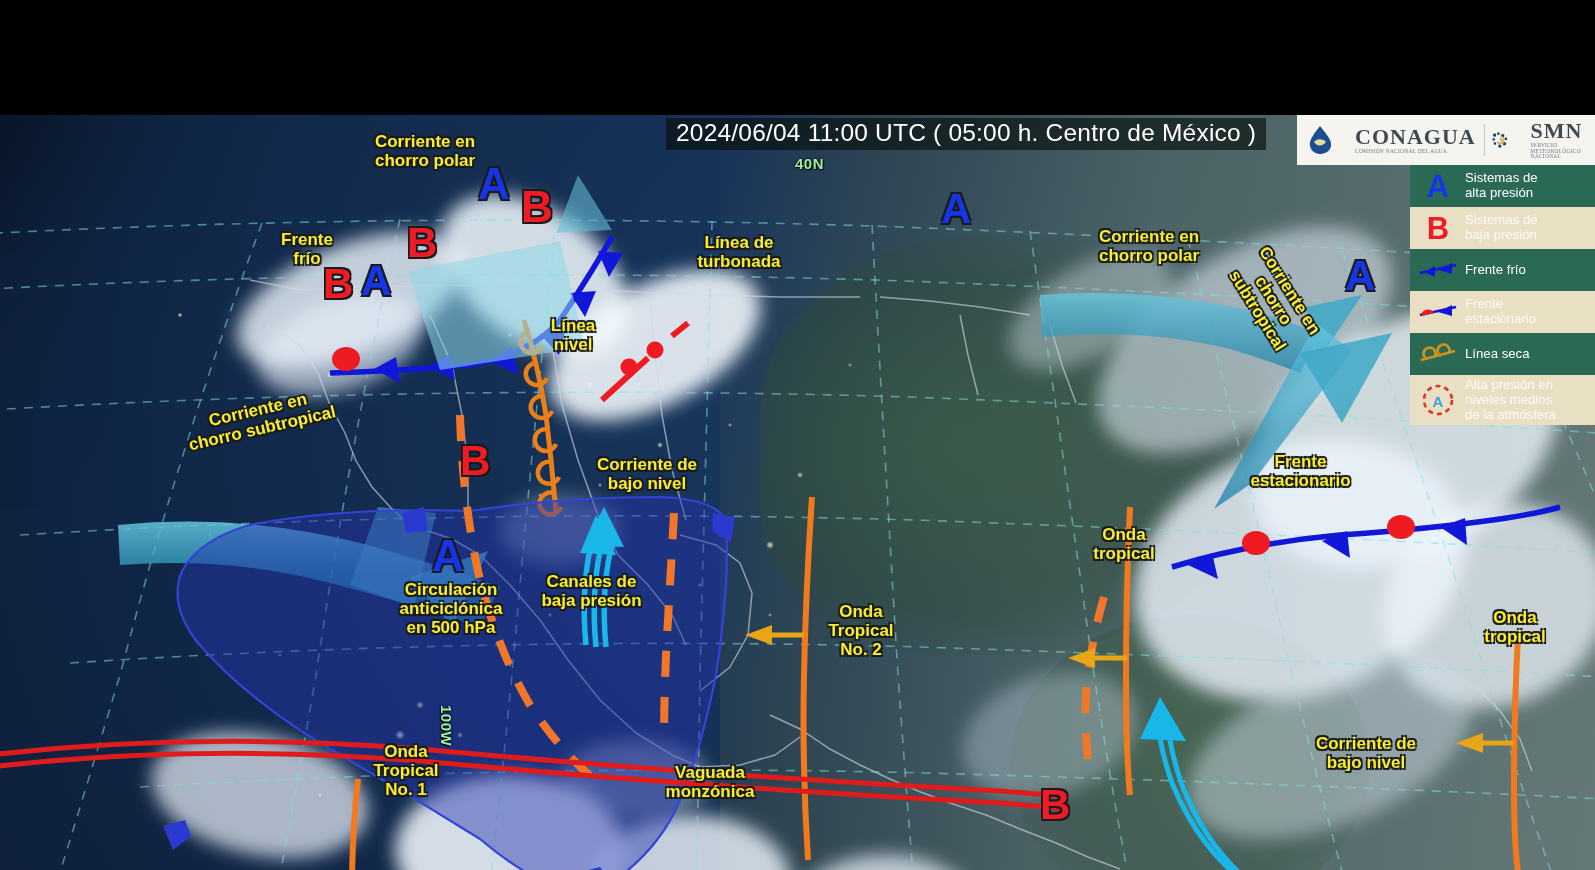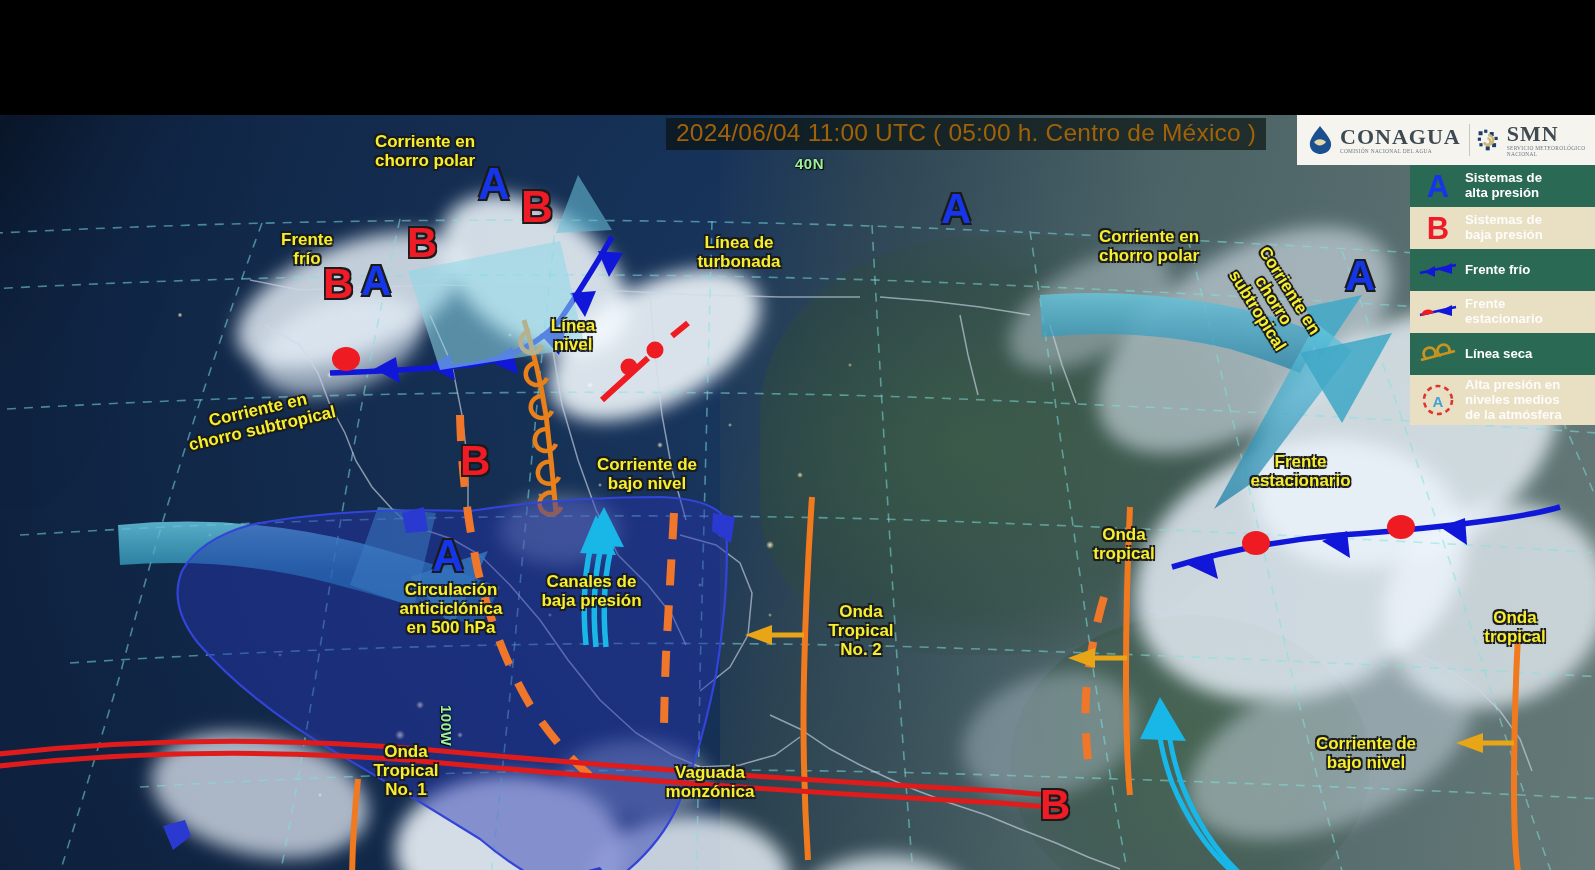--- a/index.html
+++ b/index.html
@@ -107,30 +107,30 @@
   
   svg.layer {
     position: absolute; left: 0; top: 0; width: 1595px; height: 755px;
     overflow: visible;
   }
   
   .tstamp {
     position: absolute; left: 666px; top: 3px;
     padding: 1px 10px 3px 10px;
     background: rgba(8,16,14,0.66);
-    color: #a16207; font-size: 24.5px; white-space: nowrap;
+    color: #ffffff; font-size: 24.5px; white-space: nowrap;
     letter-spacing: 0.2px;
   }
   
   .logos {
     position: absolute; right: 0; top: 0; width: 298px; height: 50px;
     background: #f6f4ef; display: flex; align-items: center; gap: 8px;
     padding-left: 10px;
   }
-  .logo-block { display: flex; align-items: center; gap: 7px; }
+  .logo-block { display: flex; align-items: center; gap: 22px; }
   .logo-word { font-family: "Liberation Serif", serif; color: #3e4a52; line-height: 1; }
   .logo-word .big { display: block; font-size: 22px; letter-spacing: 1px; font-weight: bold; }
   .logo-word .small { display: block; font-size: 5.4px; letter-spacing: 0.3px; color: #6b7880; margin-top: 1px; }
   .logo-div { width: 1px; height: 32px; background: #c9c6bf; }
 
   
   .lbl {
     position: absolute; color: #f7ef2e; font-size: 17px; font-weight: bold;
     line-height: 1.12; text-align: center; white-space: pre-line;
     text-shadow:
@@ -159,21 +159,21 @@
   .lg-row {
     display: flex; align-items: center; gap: 7px;
     min-height: 42px; padding: 3px 5px 3px 8px;
   }
   .lg-row.dark { background: #2a6a55; }
   .lg-row.light { background: #e9dfc3; }
   .lg-ico {
     width: 40px; min-width: 40px; height: 34px;
     display: flex; align-items: center; justify-content: center;
   }
-  .lg-txt { font-size: 13.2px; font-weight: bold; line-height: 1.12; }
+  .lg-txt { font-size: 13.2px; font-weight: normal; line-height: 1.12; }
   .lg-row.dark .lg-txt { color: #ffffff; }
   .lg-row.light .lg-txt { color: #fdfcfa; }
   .lg-A { font-size: 31px; font-weight: bold; color: #1535e8; line-height: 1; }
   .lg-B { font-size: 31px; font-weight: bold; color: #ef1b26; line-height: 1; }
 </style>
 </head>
 <body>
 
 <div id="page">
 

